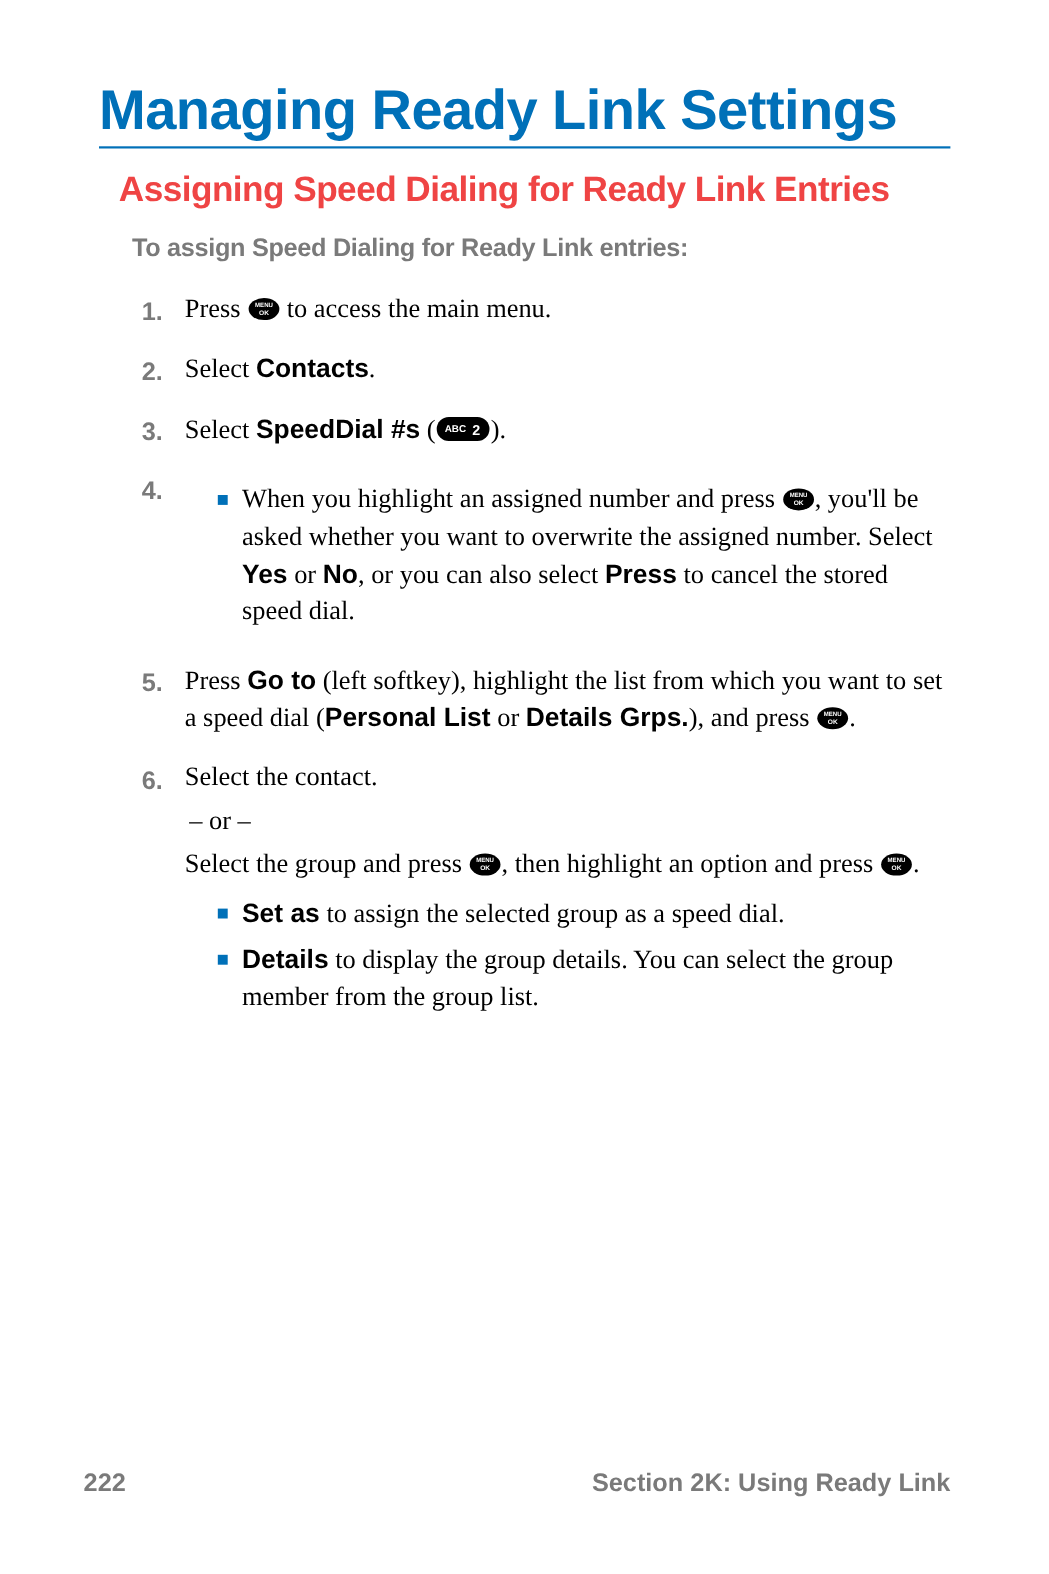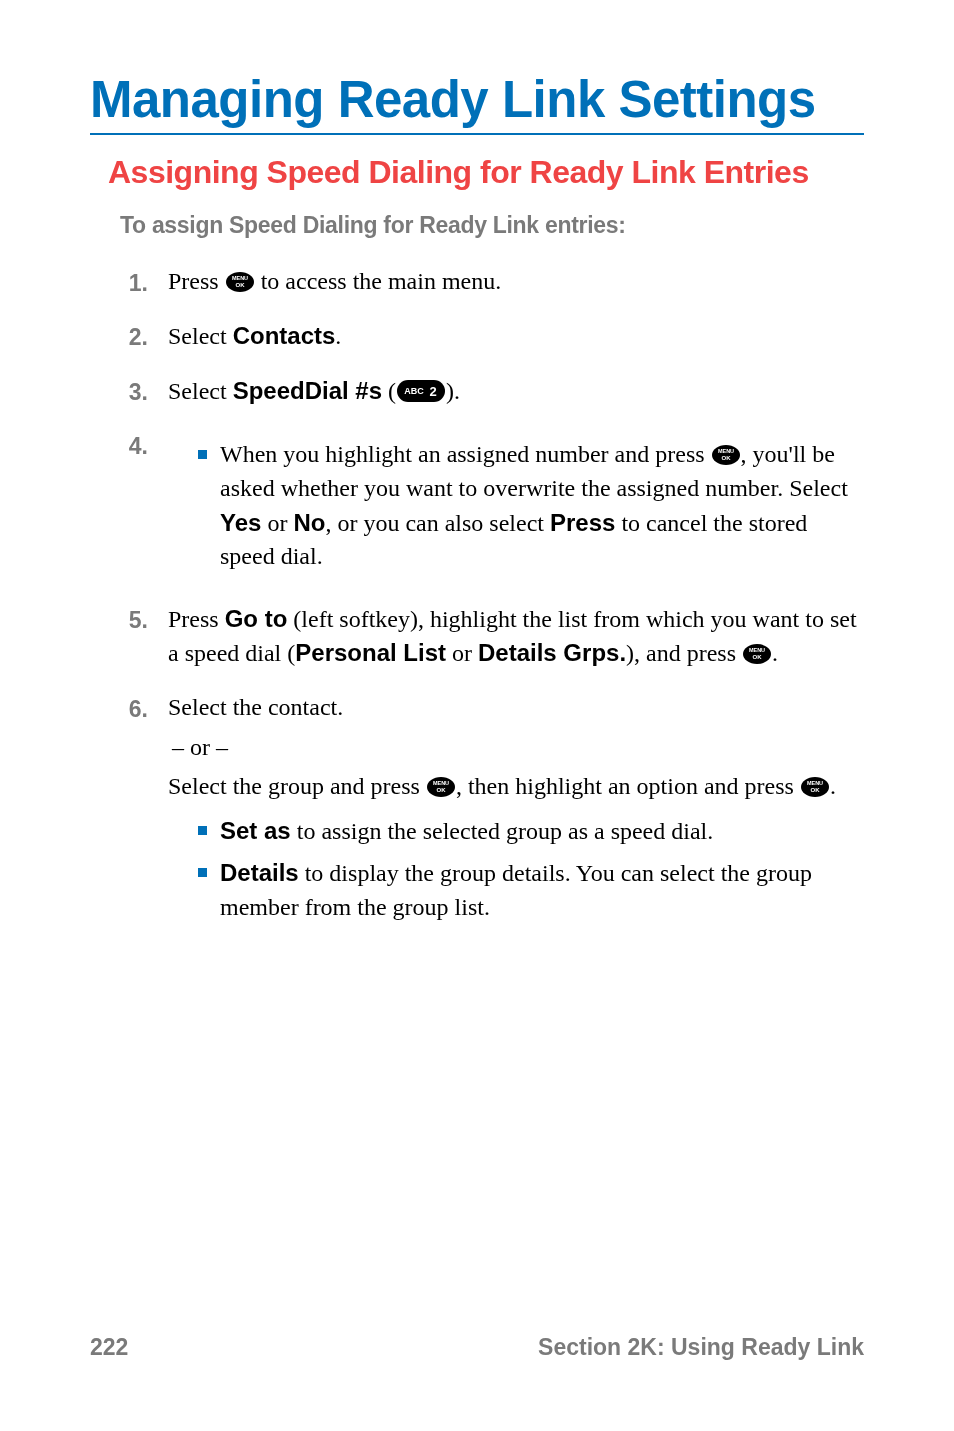--- a/index.html
+++ b/index.html
@@ -113,21 +113,21 @@
     vertical-align: middle;
     position: relative;
     top: -2px;
   }
   .or-text {
     margin: 6px 4px;
   }
   .footer {
     position: absolute;
     bottom: 70px;
-    left: 90px;
+    left: 76px;
     right: 90px;
     display: flex;
     justify-content: space-between;
     font-family: Arial, Helvetica, sans-serif;
     font-weight: bold;
     color: #7a7a7a;
     font-size: 23px;
   }
 </style>
 </head>

